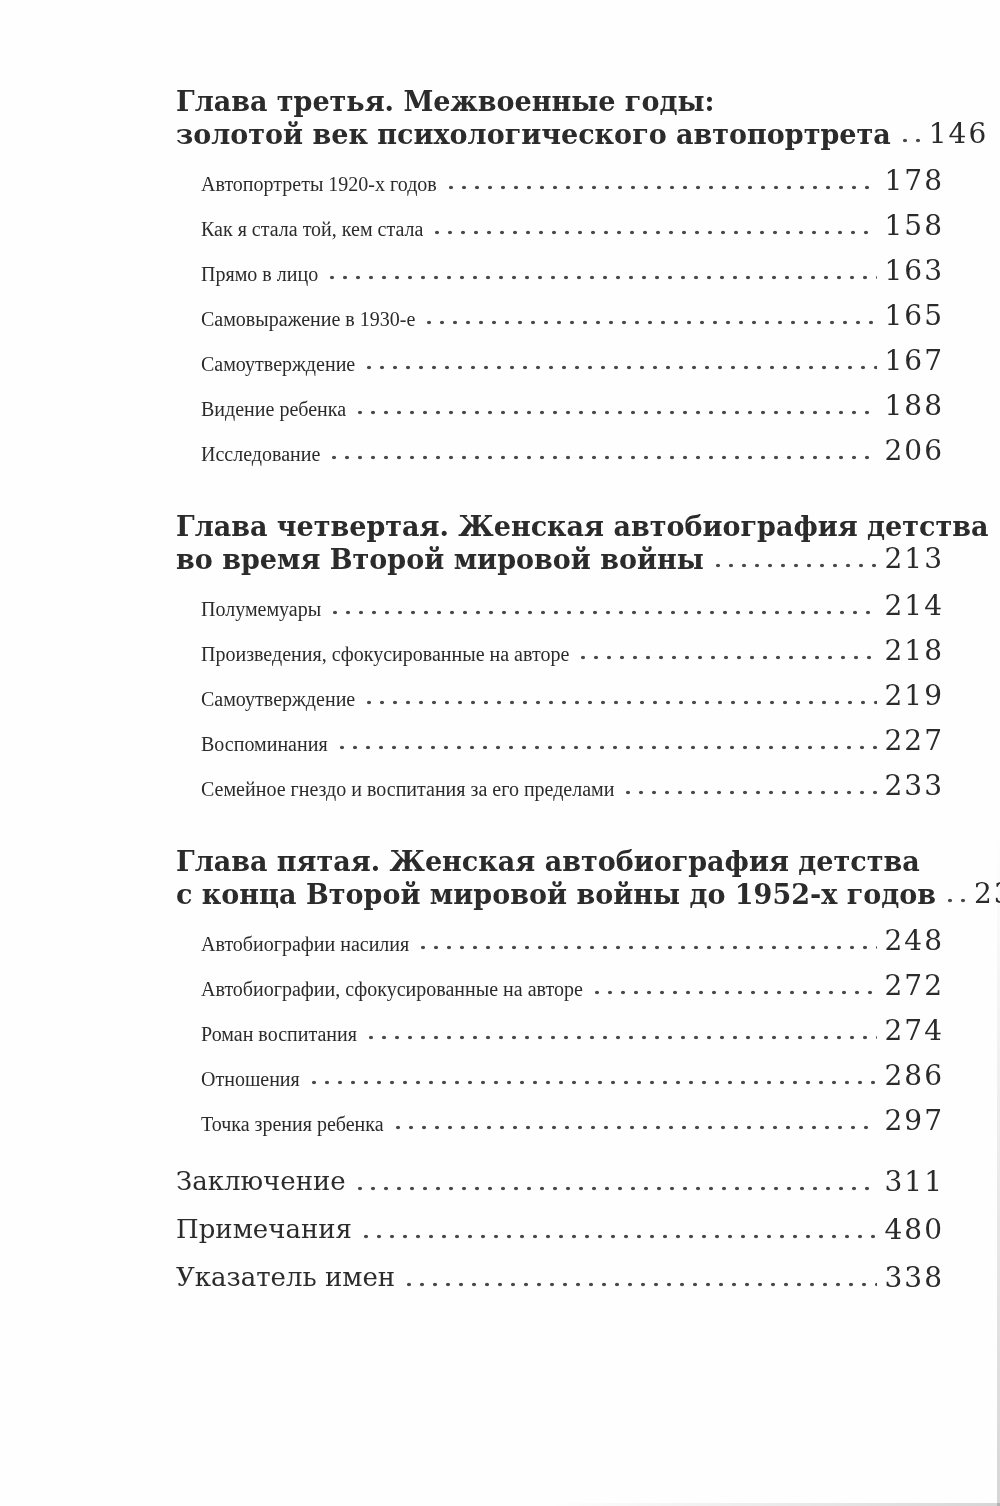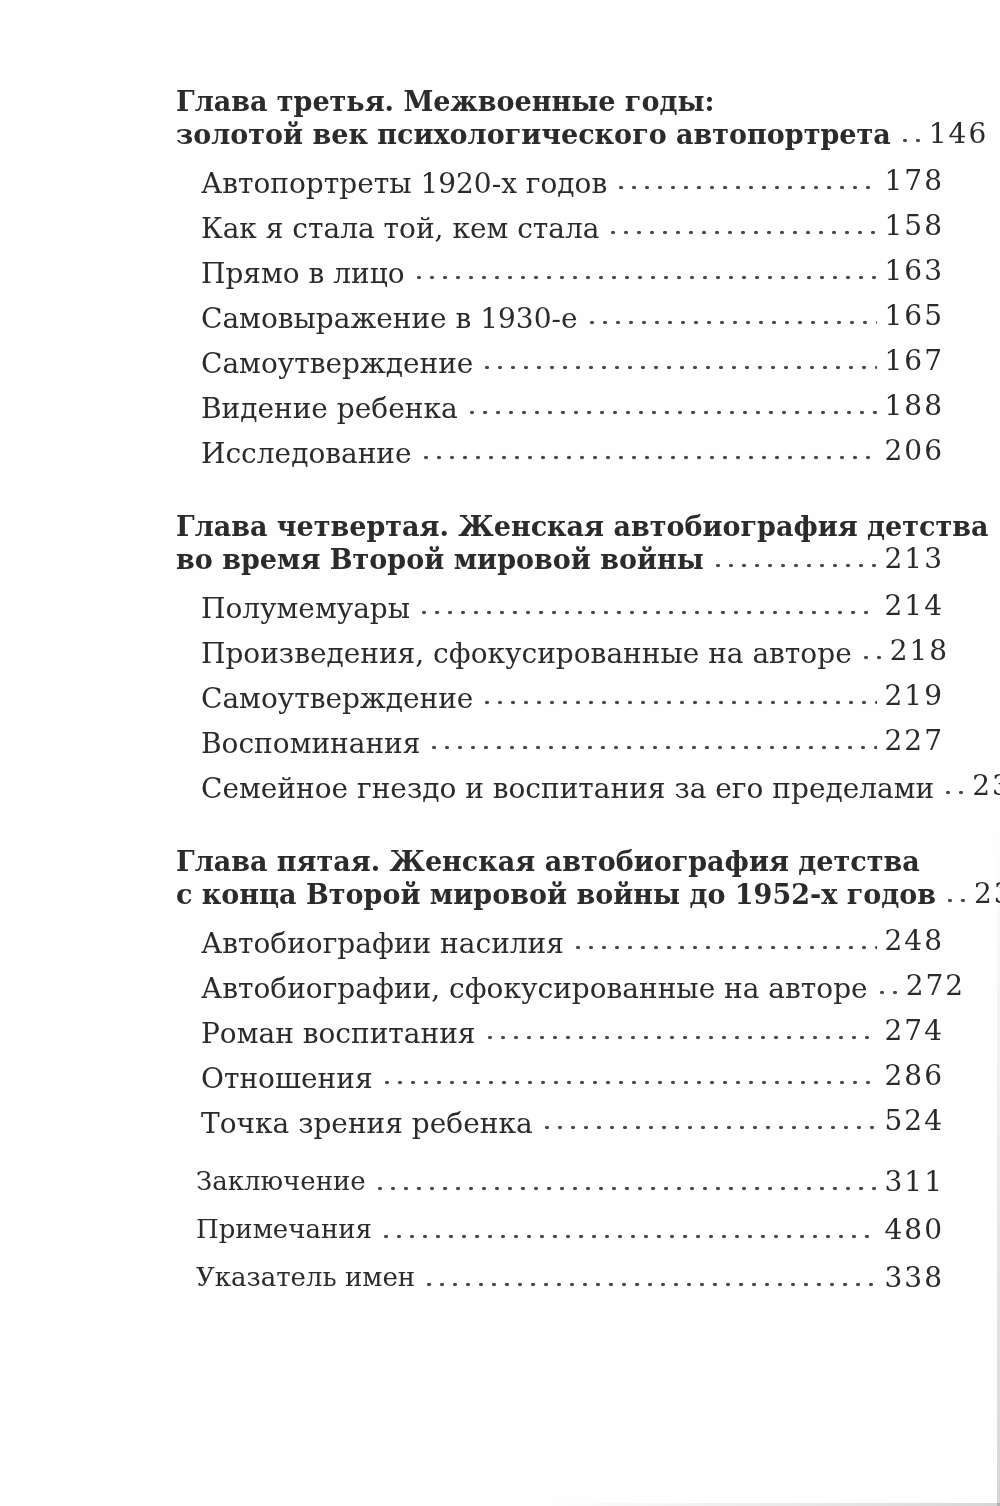--- a/index.html
+++ b/index.html
@@ -43,23 +43,23 @@
 
   .ch-line1, .ch-title {
     font-size: 27px;
     font-weight: bold;
     line-height: 31px;
     white-space: nowrap;
   }
 
   .items { margin-top: 14px; }
   .item { margin-bottom: 12px; margin-left: 25px; }
-  .it-title { font-size: 28px; line-height: 26px; white-space: nowrap; }
-
-  .end-block { margin-top: 28px; margin-left: 20px; }
+  .it-title { font-size: 20px; line-height: 26px; white-space: nowrap; font-family: Liberation Serif, serif; }
+
+  .end-block { margin-top: 28px; }
   .end-row { margin-top: 15px; }
   .end-row.first { margin-top: 0; }
   .end-title { font-size: 26px; line-height: 33px; white-space: nowrap; }
 
   .scan-edge-right {
     position: absolute; top: 0; right: 0; width: 3px; height: 100%;
     background: linear-gradient(to bottom, rgba(0,0,0,0) 55%, rgba(0,0,0,0.10) 85%, rgba(0,0,0,0.16) 100%);
   }
   .scan-edge-bottom {
     position: absolute; bottom: 0; left: 0; width: 100%; height: 3px;
@@ -177,21 +177,21 @@
         <span class="pagenum">274</span>
       </div>
       <div class="row item">
         <span class="it-title">Отношения</span>
         <span class="leader"></span>
         <span class="pagenum">286</span>
       </div>
       <div class="row item">
         <span class="it-title">Точка зрения ребенка</span>
         <span class="leader"></span>
-        <span class="pagenum">524</span>
+        <span class="pagenum">297</span>
       </div>
     </div>
   </section>
 
   <section class="end-block">
     <div class="row end-row first">
       <span class="end-title">Заключение</span>
       <span class="leader"></span>
       <span class="pagenum">311</span>
     </div>

